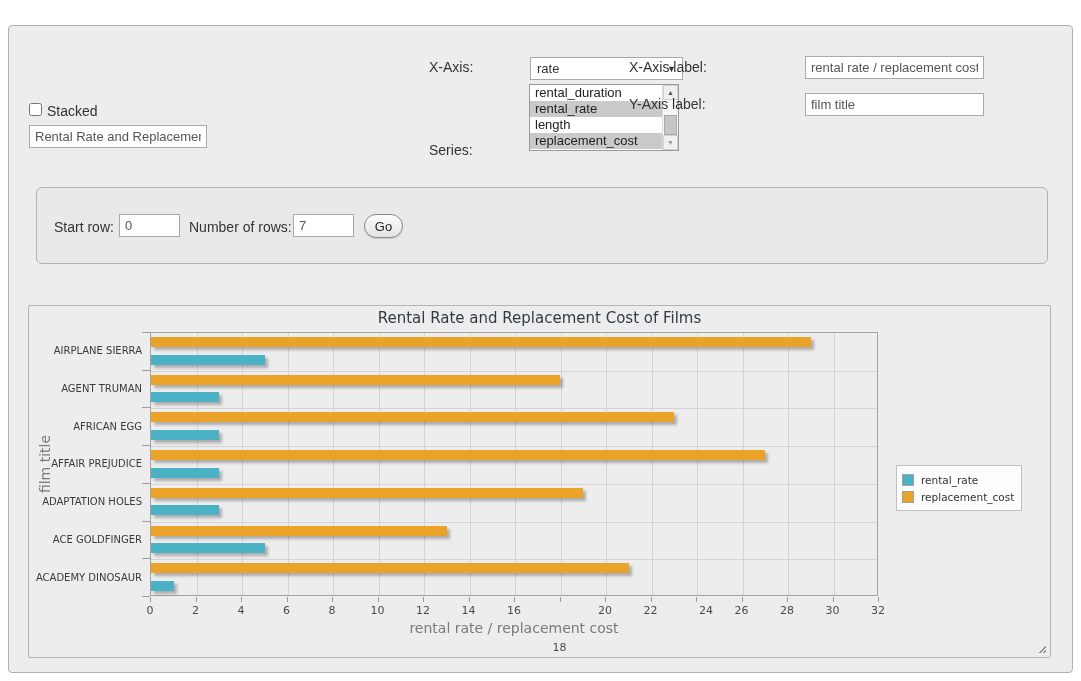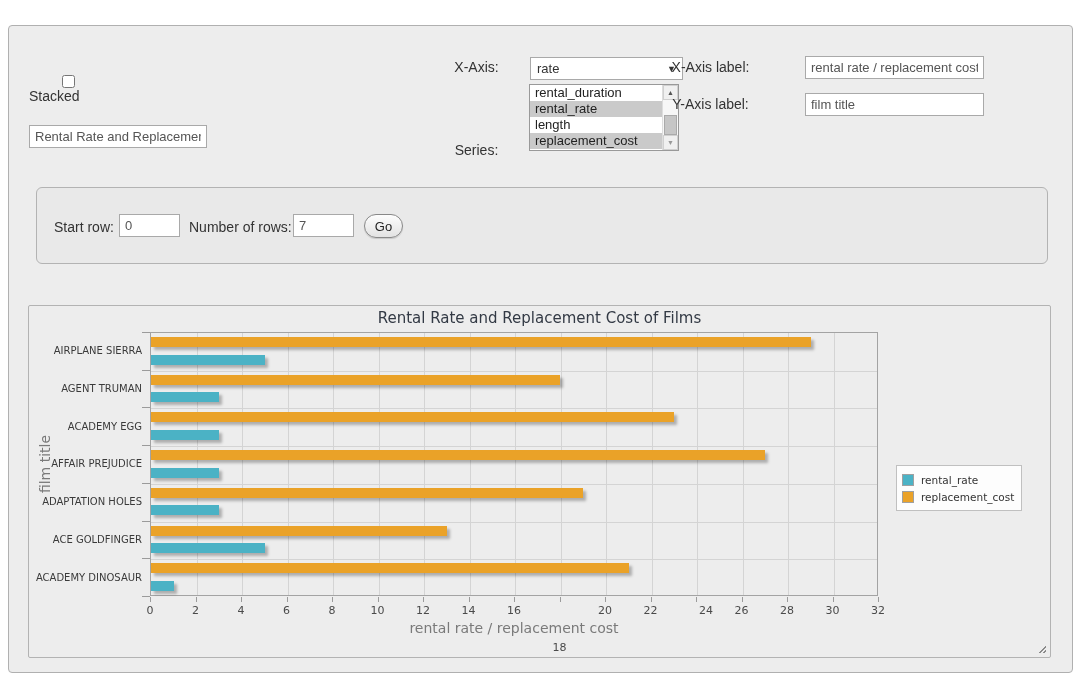--- a/index.html
+++ b/index.html
@@ -12,26 +12,26 @@
     background:#ededed; border:1px solid #b0b0b0; border-radius:4px;
   }
   .legend-tab {
     position:absolute; left:20px; top:-17px;
     background:#ffffff; border:1px solid #a8a8a8; border-radius:3px;
     padding:6px 14px; font-size:13px; font-weight:bold; color:#444;
     box-shadow:2px 2px 3px rgba(0,0,0,0.18);
   }
 
   .ctl-label { position:absolute; font-size:14px; color:#333; }
-  .right-label { text-align:center; }
+  .right-label { text-align:left; }
 
   .radio-group { position:absolute; left:20px; top:30px; display:flex; align-items:center; font-size:14px; color:#333; }
   .radio-group label { display:flex; align-items:center; margin-right:9px; cursor:default; }
   .radio-group input { margin-right:4px; }
-  .stacked-row { position:absolute; left:20px; top:49px; display:flex; align-items:flex-end; font-size:14px; color:#333;flex-direction:column; }
+  .stacked-row { position:absolute; left:20px; top:77px; display:flex; align-items:flex-start; font-size:14px; color:#333; }
   .stacked-row input { margin-right:5px; }
 
   .txt-input {
     position:absolute; background:#fff; border:1px solid #a9a9a9;
     font-size:13px; color:#555; padding:2px 5px; height:23px;
     font-family:"Liberation Sans", sans-serif; white-space:nowrap; overflow:hidden;
   }
 
   
   .select-box {
@@ -226,21 +226,21 @@
           <div class="ytick-mark" style="left: 113px; top: 26px; position: absolute;"></div>
           <div class="ytick-mark" style="left: 113px; top: 63.7143px; position: absolute;"></div>
           <div class="ytick-mark" style="left: 113px; top: 101.429px; position: absolute;"></div>
           <div class="ytick-mark" style="left: 113px; top: 139.143px; position: absolute;"></div>
           <div class="ytick-mark" style="left: 113px; top: 176.857px; position: absolute;"></div>
           <div class="ytick-mark" style="left: 113px; top: 214.571px; position: absolute;"></div>
           <div class="ytick-mark" style="left: 113px; top: 252.286px; position: absolute;"></div>
           <div class="ytick-mark" style="left: 113px; top: 290px; position: absolute;"></div>
           <div class="ycat-label" style="top: 26px; height: 37.7143px; position: absolute;">AIRPLANE SIERRA</div>
           <div class="ycat-label" style="top: 63.7143px; height: 37.7143px; position: absolute;">AGENT TRUMAN</div>
-          <div class="ycat-label" style="top: 101.429px; height: 37.7143px; position: absolute;">ACADEMY EGG</div>
+          <div class="ycat-label" style="top: 101.429px; height: 37.7143px; position: absolute;">AFRICAN EGG</div>
           <div class="ycat-label" style="top: 139.143px; height: 37.7143px; position: absolute;">AFFAIR PREJUDICE</div>
           <div class="ycat-label" style="top: 176.857px; height: 37.7143px; position: absolute;">ADAPTATION HOLES</div>
           <div class="ycat-label" style="top: 214.571px; height: 37.7143px; position: absolute;">ACE GOLDFINGER</div>
           <div class="ycat-label" style="top: 252.286px; height: 37.7143px; position: absolute;">ACADEMY DINOSAUR</div>
         </div>
       <div class="xaxis-title" style="top:314px;">rental rate / replacement cost</div>
       <div class="chart-legend">
           <div class="row">
             <div class="swatch" style="background: rgb(75, 178, 197);"></div>
             <div class="lab">rental_rate</div>

